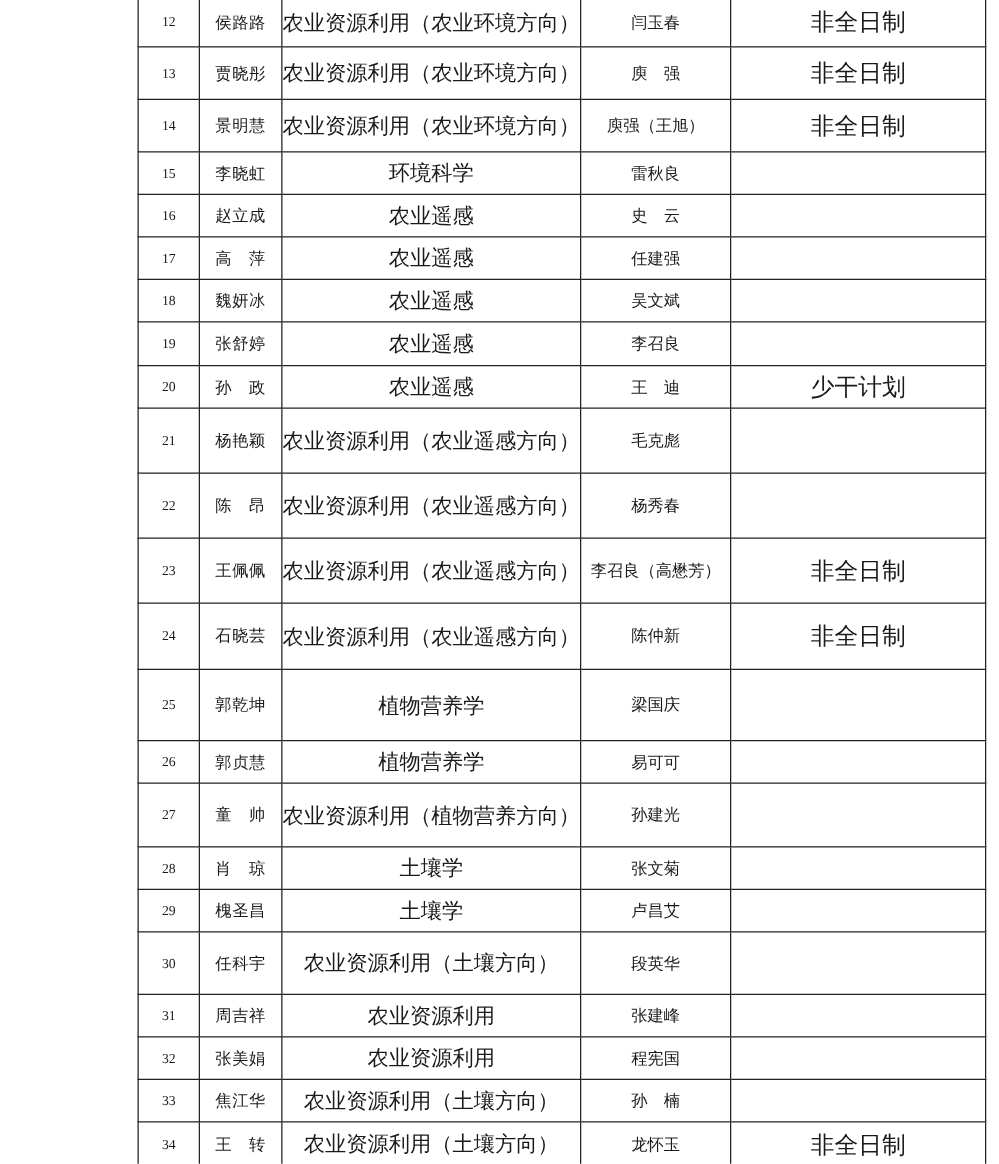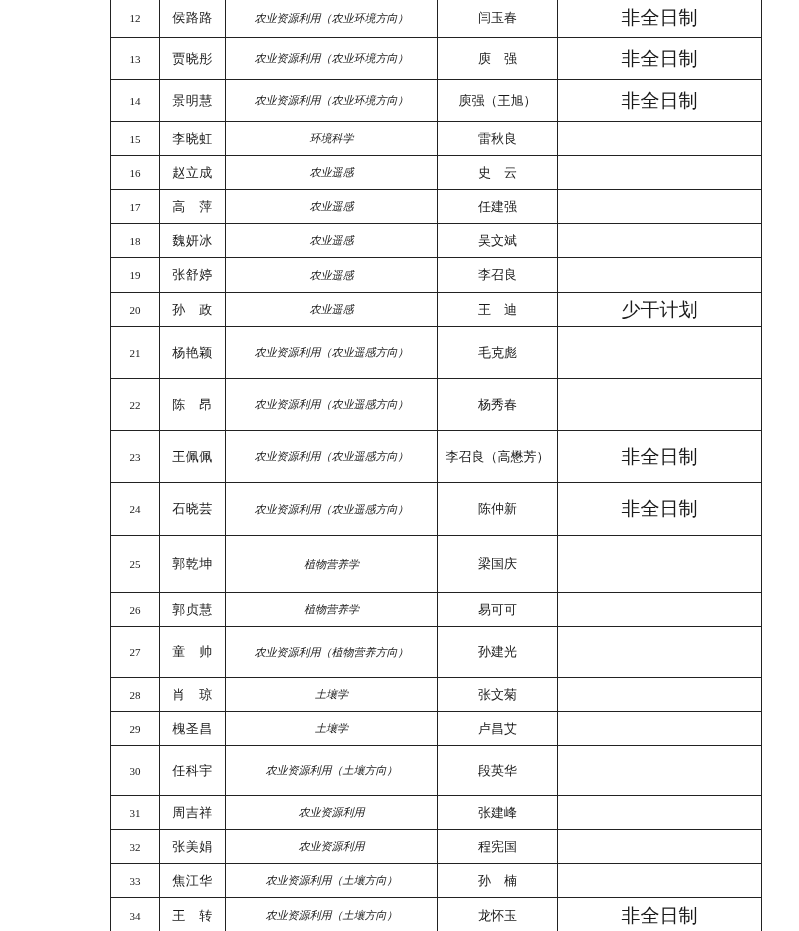--- a/index.html
+++ b/index.html
@@ -2,21 +2,21 @@
 <html><head>
 <meta charset="utf-8">
 <style>
   html, body { margin:0; padding:0; background:#ffffff; }
   body { width:799px; height:931px; overflow:hidden; position:relative;
          font-family:"DejaVu Serif","Liberation Serif",serif; color:#1a1a1a; }
   table { position:absolute; left:110px; top:-2px; border-collapse:collapse; table-layout:fixed; }
   td { border:1.5px solid #222; text-align:center; vertical-align:middle; padding:0; font-size:13px; white-space:nowrap; overflow:hidden; }
   td.num { font-family:"Liberation Serif","DejaVu Serif",serif; font-size:11px; }
   td.name { letter-spacing:0.5px; }
-  td.major { font-size:11px;font-style:italic; }
+  td.major { font-size:17px; }
   td.note { font-size:19px; }
 </style>
 </head>
 <body>
 
 <table>
   <colgroup>
     <col style="width:49px">
       <col style="width:66px">
       <col style="width:212px">

